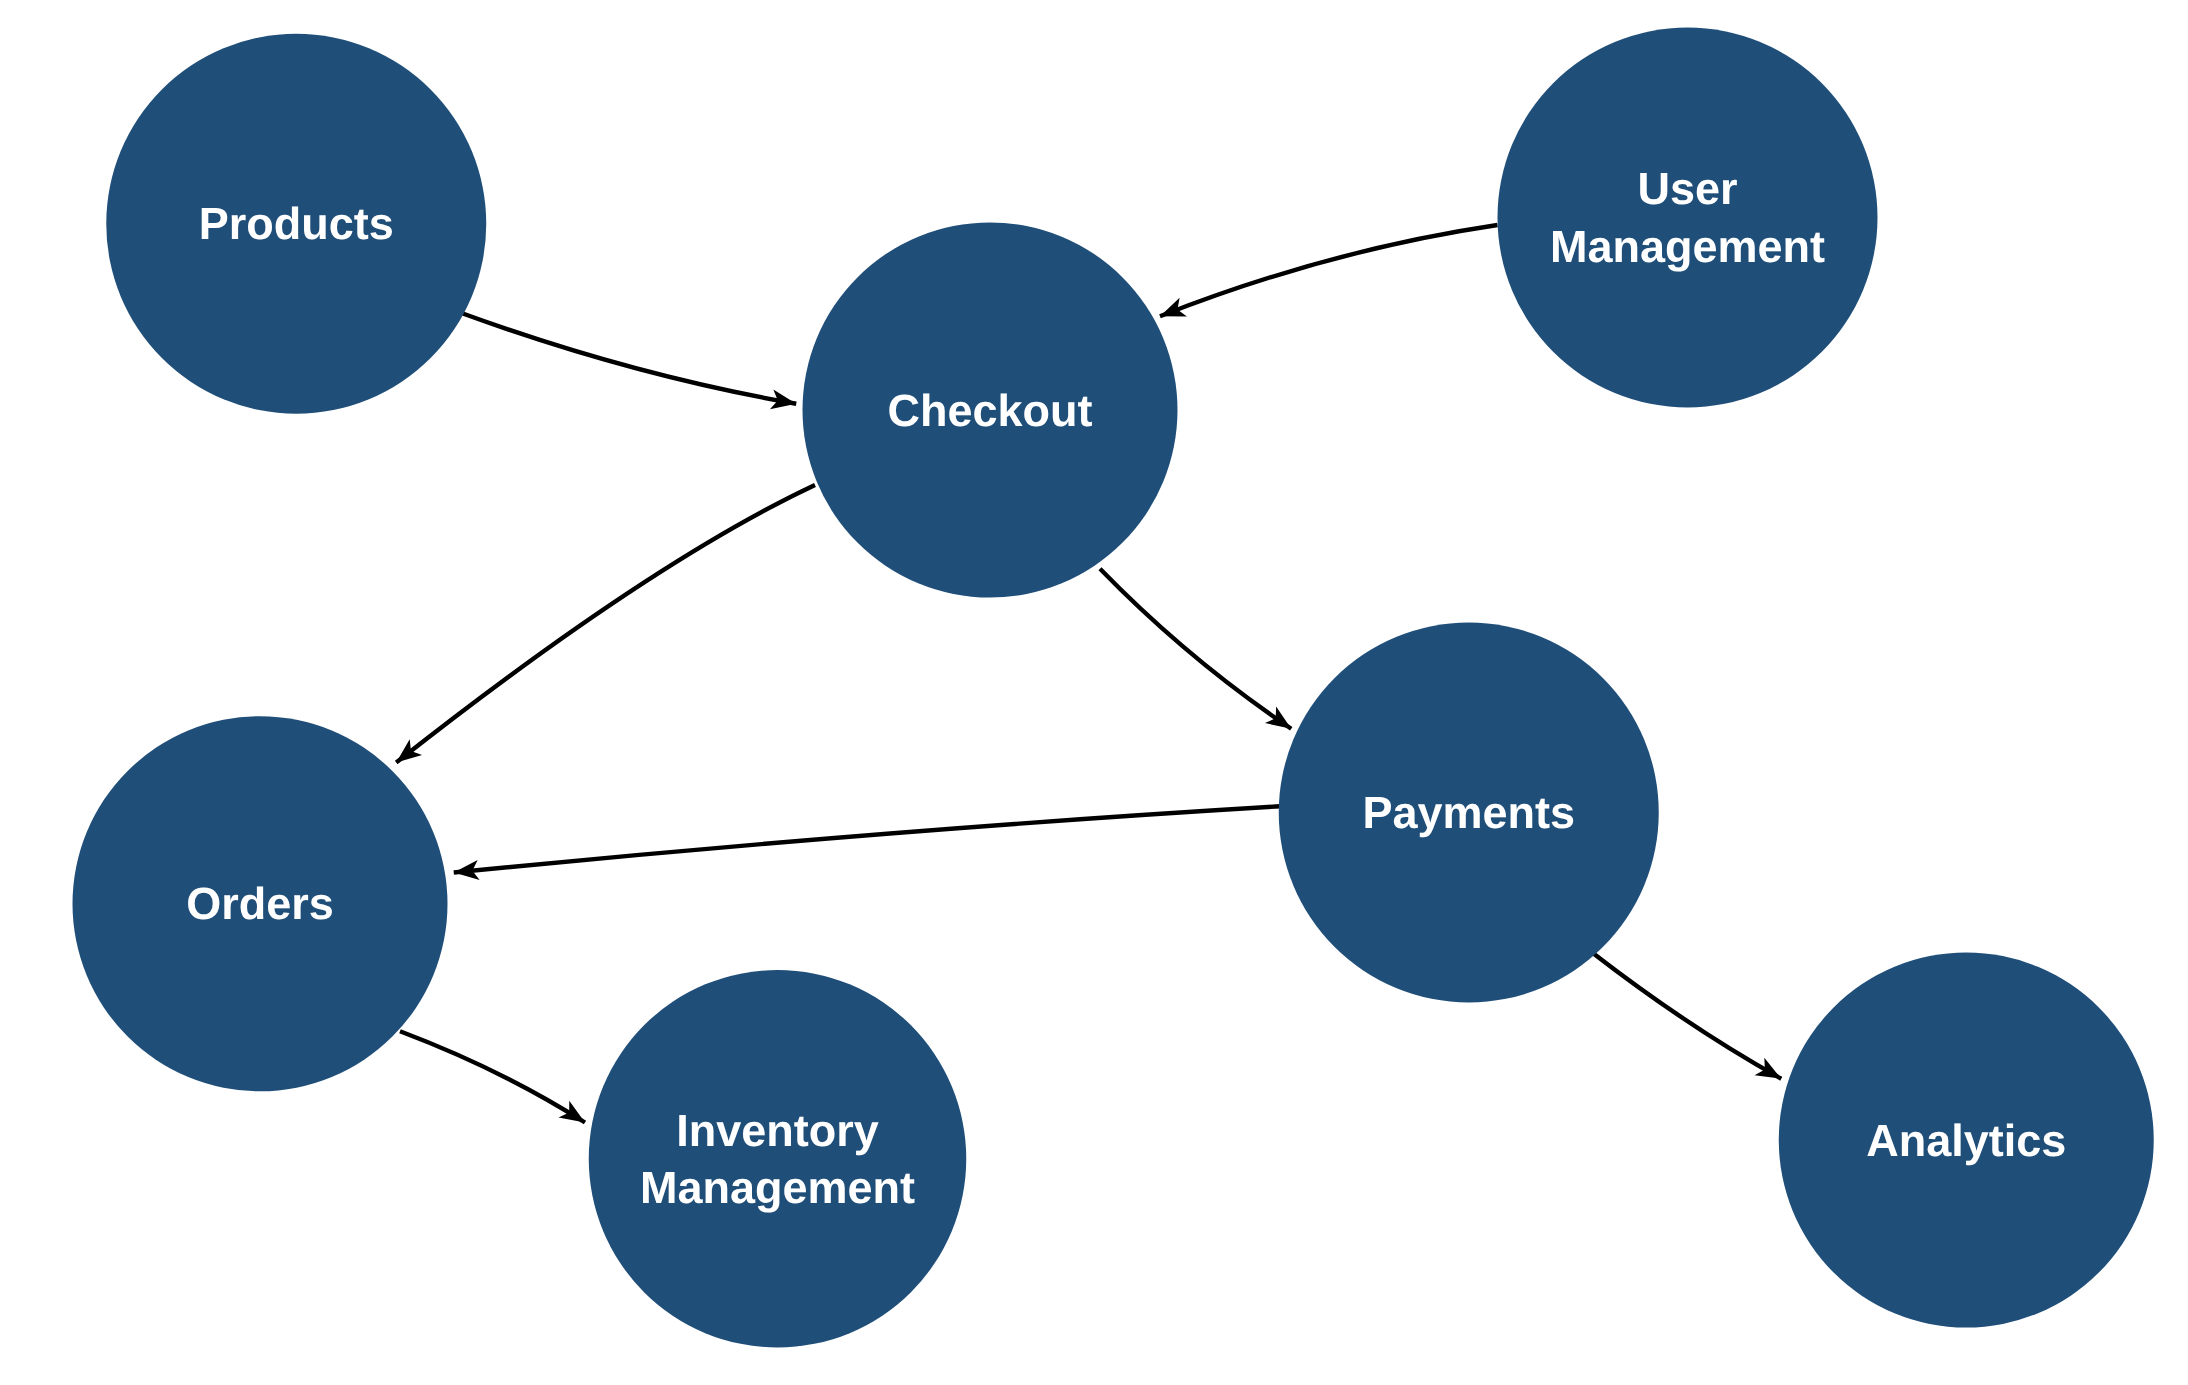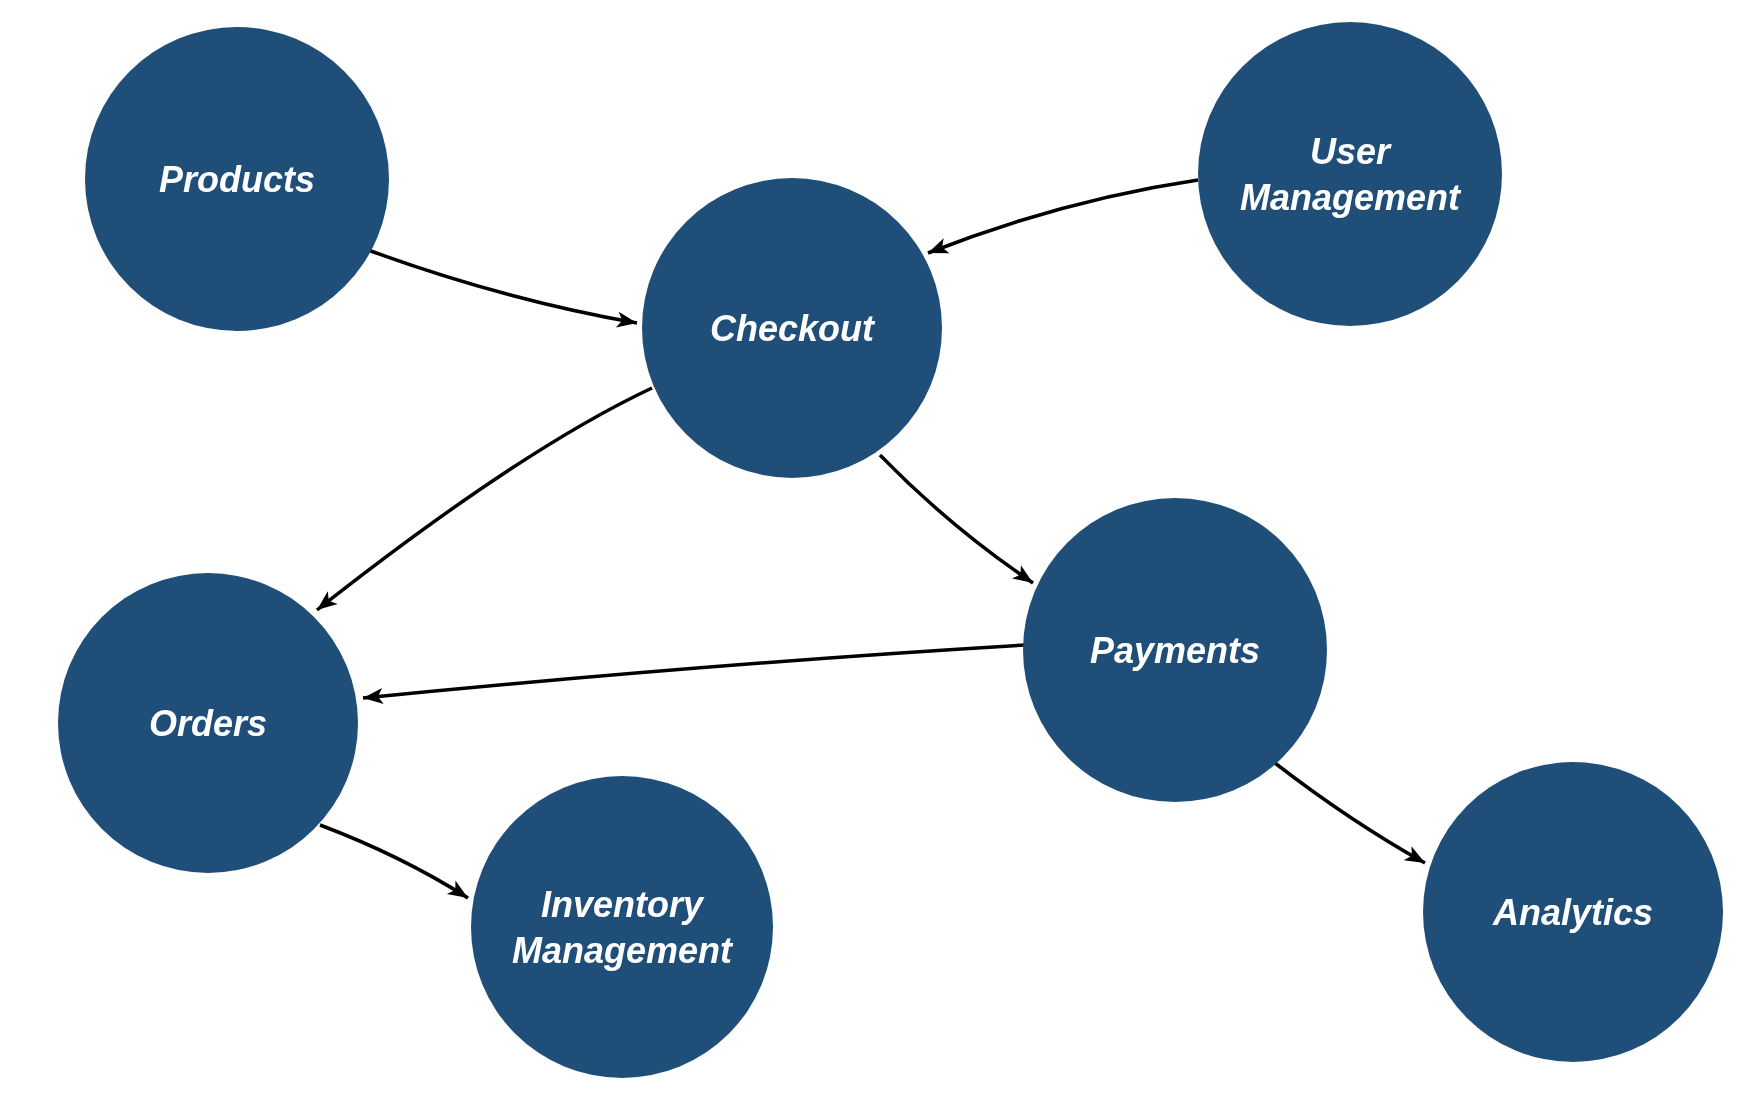--- a/index.html
+++ b/index.html
@@ -6,21 +6,20 @@
     margin: 0;
     padding: 0;
     background: #FFFFFF;
   }
   .canvas-wrap {
     width: 1750px;
     height: 1108px;
     position: relative;
     overflow: hidden;
     background: #FFFFFF;
-    font-style: italic;
   }
   svg {
     display: block;
   }
   .node-circle {
     cursor: pointer;
   }
   .node-label {
     font-family: "Liberation Sans", "DejaVu Sans", sans-serif;
     font-weight: bold;

